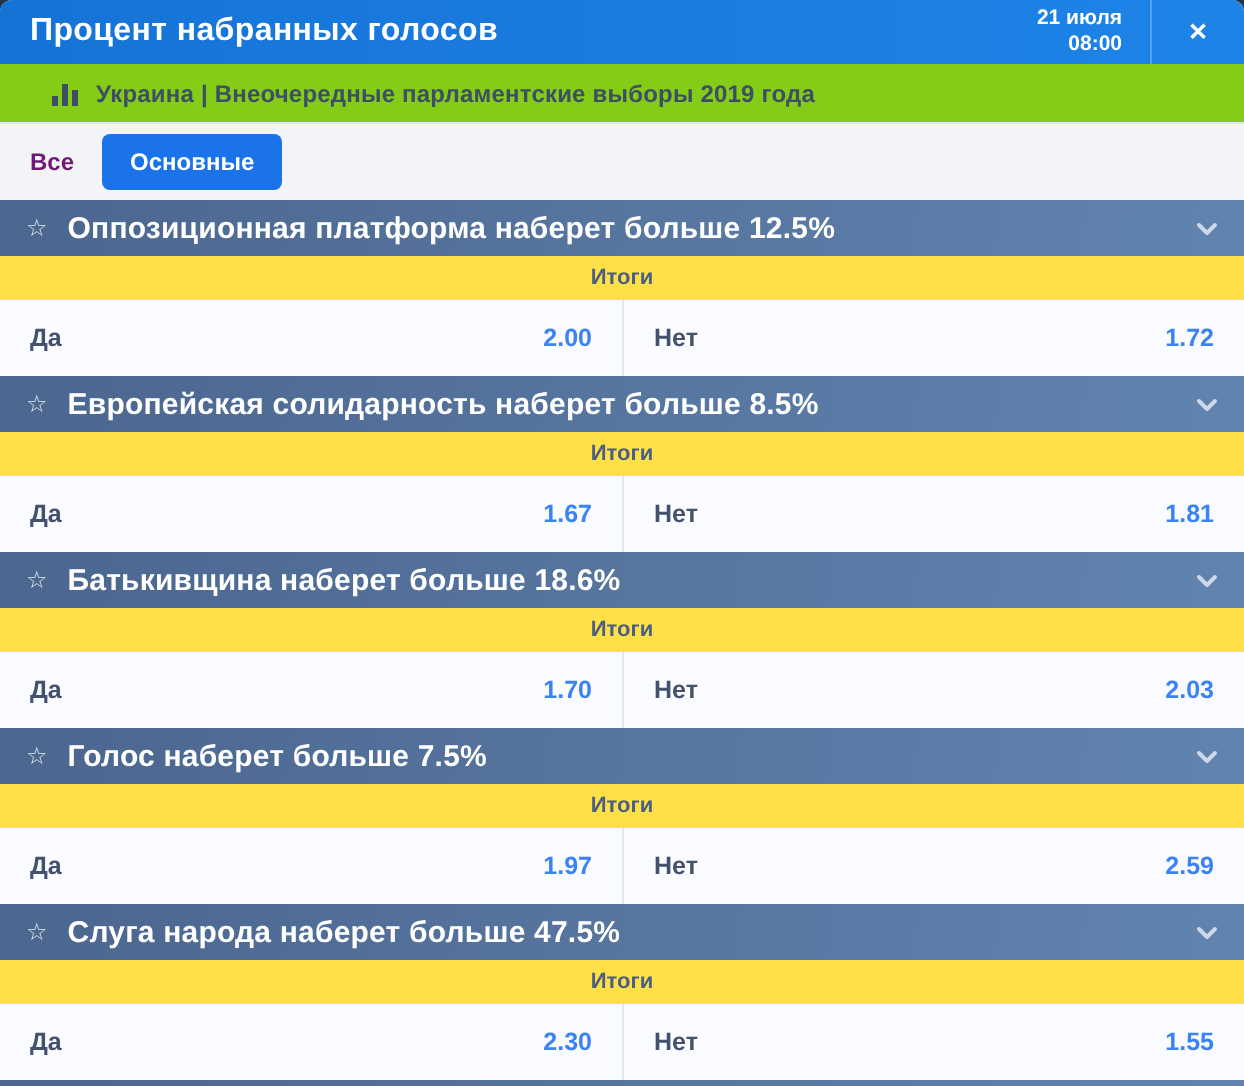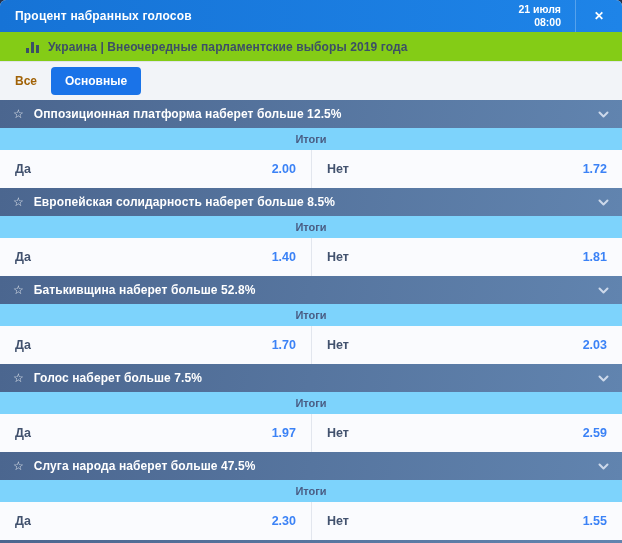--- a/index.html
+++ b/index.html
@@ -18,21 +18,21 @@
   }
 
   
   .titlebar {
     height: 32px; flex: 0 0 32px;
     background: linear-gradient(to right, #1673d6, #1e84e8);
     display: flex; align-items: center;
     color: #fff;
   }
   .titlebar .title {
-    font-size: 12px; font-weight: bold;
+    font-size: 16px; font-weight: bold;
     padding-left: 15px;
     flex: 1 1 auto;
     letter-spacing: .2px;
   }
   .titlebar .datetime {
     font-size: 10.5px; font-weight: bold; line-height: 1.25;
     text-align: right; padding-right: 14px;
     white-space: nowrap;
   }
   .titlebar .sep {
@@ -60,21 +60,21 @@
   .breadcrumb .bc-text { font-size: 12px; font-weight: bold; letter-spacing: .1px; }
 
   
   .tabsbar {
     height: 38px; flex: 0 0 38px;
     background: #f2f4f8;
     display: flex; align-items: center;
     padding: 0 15px; gap: 14px;
   }
   .tab-plain {
-    font-size: 12px; font-weight: bold; color: #a16207;
+    font-size: 12px; font-weight: bold; color: #701a75;
     cursor: pointer;
   }
   .tab-active {
     font-size: 12px; font-weight: bold; color: #fff;
     background: #1a73e8;
     border-radius: 4px;
     padding: 7px 14px;
     cursor: pointer;
   }
 
@@ -86,28 +86,28 @@
     display: flex; align-items: center;
     padding: 0 13px;
     color: #fff;
     cursor: pointer;
   }
   .market-header .star {
     font-size: 12px; color: rgba(255,255,255,.85);
     margin-right: 10px; line-height: 1; cursor: pointer;
   }
   .market-header .mtitle {
-    font-size: 12px; font-weight: bold; letter-spacing: .1px;
+    font-size: 15px; font-weight: bold; letter-spacing: .1px;
     flex: 1 1 auto;
   }
   .market-header .chev { display: flex; align-items: center; }
 
   .group-label {
     height: 22px;
-    background: #7dd3fc;
+    background: #fde047;
     display: flex; align-items: center; justify-content: center;
     font-size: 11px; font-weight: bold; color: #4a5d84;
   }
 
   .outcomes { display: flex; height: 38px; background: #fafbfe; }
   .outcome-cell {
     flex: 1 1 50%;
     display: flex; align-items: center; justify-content: space-between;
     padding: 0 15px;
     cursor: pointer;
@@ -185,33 +185,33 @@
       <span class="chev">
         <svg width="11" height="7" viewBox="0 0 11 7">
           <polyline points="1.5,1.5 5.5,5.5 9.5,1.5" fill="none" stroke="#cdd9ea" stroke-width="2" stroke-linecap="round" stroke-linejoin="round"></polyline>
         </svg>
       </span>
     </div>
     <div class="group-label">Итоги</div>
     <div class="outcomes">
       <div class="outcome-cell">
         <span class="outcome-label">Да</span>
-        <span class="outcome-odds">1.40</span>
+        <span class="outcome-odds">1.67</span>
       </div>
       <div class="outcome-cell">
         <span class="outcome-label">Нет</span>
         <span class="outcome-odds">1.81</span>
       </div>
     </div>
   </section>
 
   <section>
     <div class="market-header">
       <span class="star">☆</span>
-      <span class="mtitle">Батькивщина наберет больше 52.8%</span>
+      <span class="mtitle">Батькивщина наберет больше 18.6%</span>
       <span class="chev">
         <svg width="11" height="7" viewBox="0 0 11 7">
           <polyline points="1.5,1.5 5.5,5.5 9.5,1.5" fill="none" stroke="#cdd9ea" stroke-width="2" stroke-linecap="round" stroke-linejoin="round"></polyline>
         </svg>
       </span>
     </div>
     <div class="group-label">Итоги</div>
     <div class="outcomes">
       <div class="outcome-cell">
         <span class="outcome-label">Да</span>

